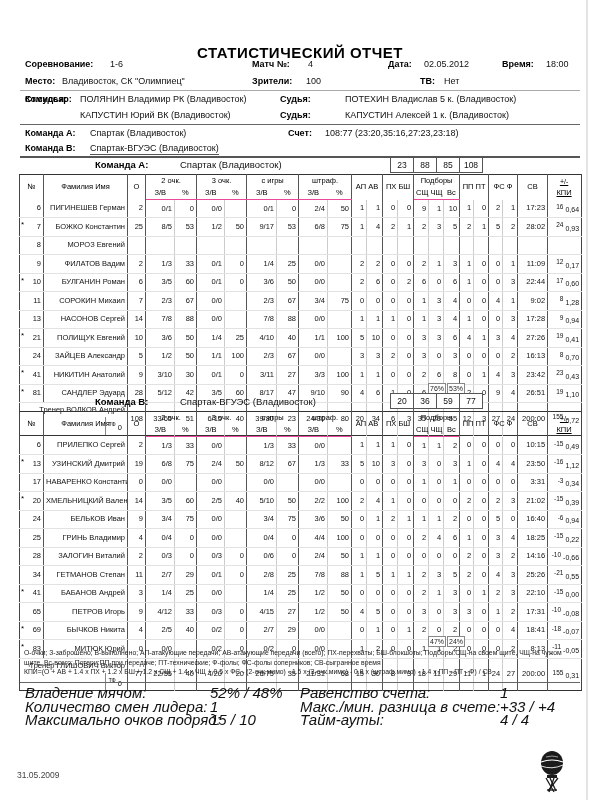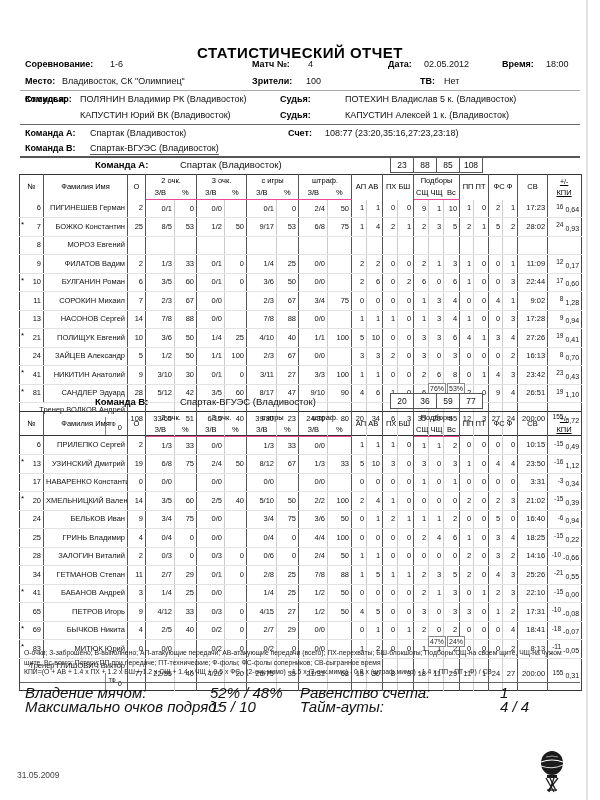--- a/index.html
+++ b/index.html
@@ -895,24 +895,26 @@
       <div class="pct-box">47%</div>
       <div class="pct-box">24%</div>
     </div>
 
   <div class="legend" style="top:648px">О-очки; З-заброшено; В-выполнено; АП-атакующие передачи; АВ-атакующие передачи (всего); ПХ-перехваты; БШ-блокшоты; Подборы:СЩ-на своем щите, ЧЩ-на чужом щите, Вс-всего; Потери:ПП-при передаче; ПТ-технические; Ф-фолы; ФС-фолы соперников; СВ-сыгранное время</div>
   <div class="legend" style="top:667px">КПИ=(О + АВ + 1.4 х ПХ + 1.2 х БШ + 1.2 х СЩ + 1.4 х ЧЩ + 0.5 х ФС - (2-очк.мимо) - 1.5 х (3-очк.мимо) - 0.8 х (штраф.мимо) - 1.4 х ПП - ПТ - Ф) / СВ</div>
   <div class="hline dark" style="top:682px"></div>
 
   <div class="abs stats-left" style="left:25px;top:686px">
       <div class="stat-line"><span class="s-label">Владение мячом:</span><span>52% / 48%</span></div>
+      <div class="stat-line"><span class="s-label">Количество смен лидера:</span><span>1</span></div>
       <div class="stat-line"><span class="s-label">Максимально очков подряд:</span><span>15 / 10</span></div>
     </div>
   <div class="abs stats-right" style="left:300px;top:686px">
       <div class="stat-line"><span class="s-label">Равенство счета:</span><span>1</span></div>
+      <div class="stat-line"><span class="s-label">Макс./мин. разница в счете:</span><span>+33 / +4</span></div>
       <div class="stat-line"><span class="s-label">Тайм-ауты:</span><span>4 / 4</span></div>
     </div>
 
   <div class="abs small-gray" style="left:17px;top:770px">31.05.2009</div>
 
   <svg class="abs" style="left:537px;top:750px" width="30" height="44" viewBox="0 0 30 44">
     <ellipse cx="15" cy="13" rx="11" ry="12" fill="#1b1b1b"></ellipse>
     <path d="M4 12 Q15 8 26 12" stroke="#ffffff" stroke-width="1.2" fill="none"></path>
     <path d="M4 16 Q15 20 26 15" stroke="#ffffff" stroke-width="1" fill="none" opacity="0.85"></path>
     <path d="M9 7 Q15 5 21 7" stroke="#ffffff" stroke-width="0.8" fill="none" opacity="0.7"></path>

